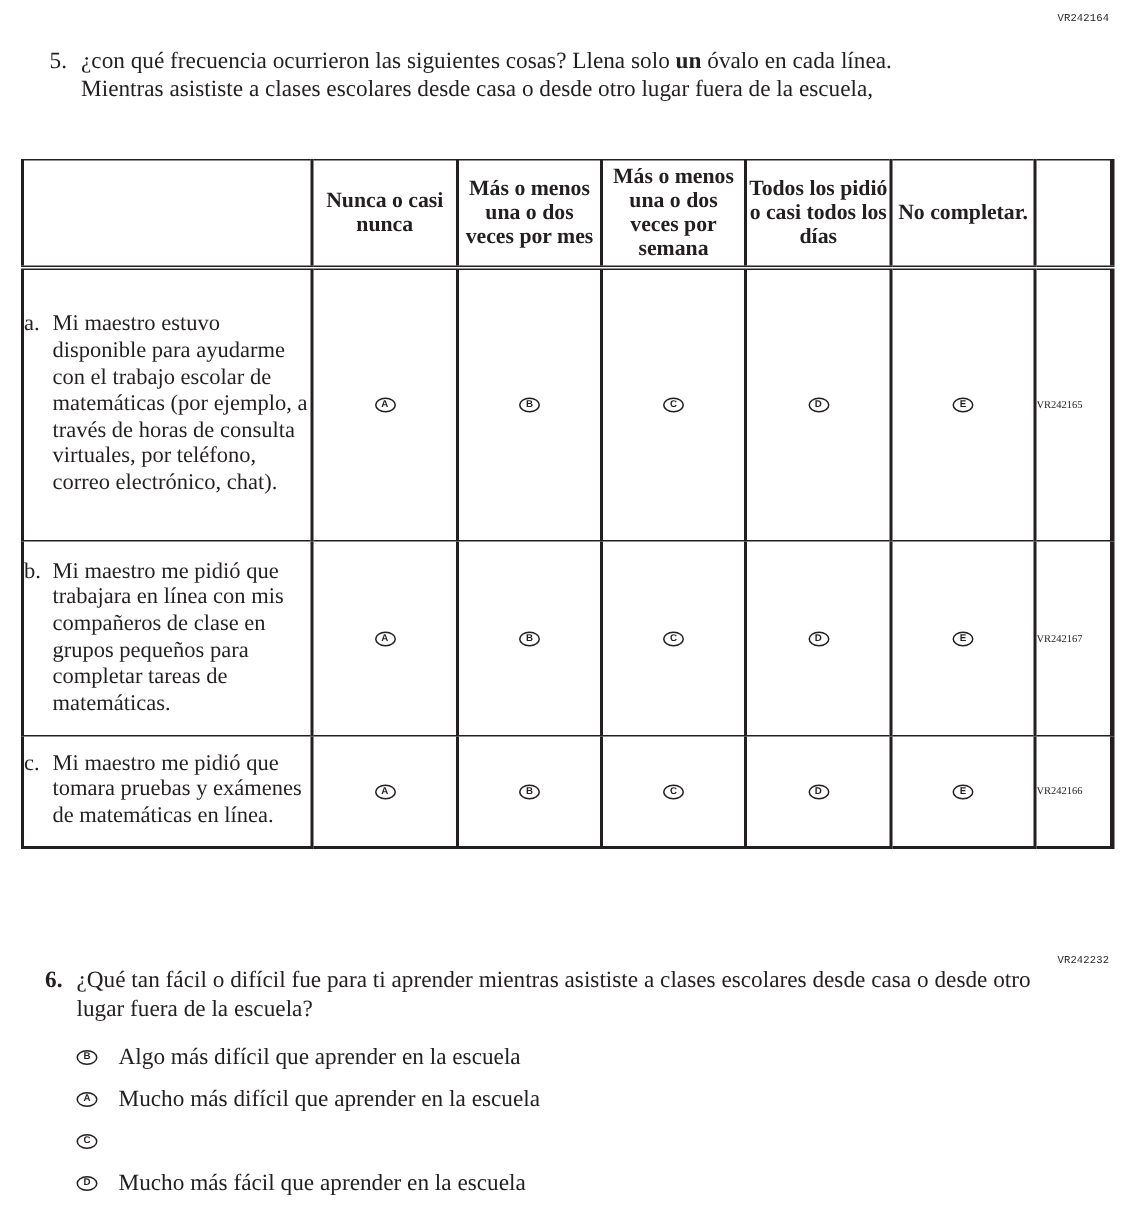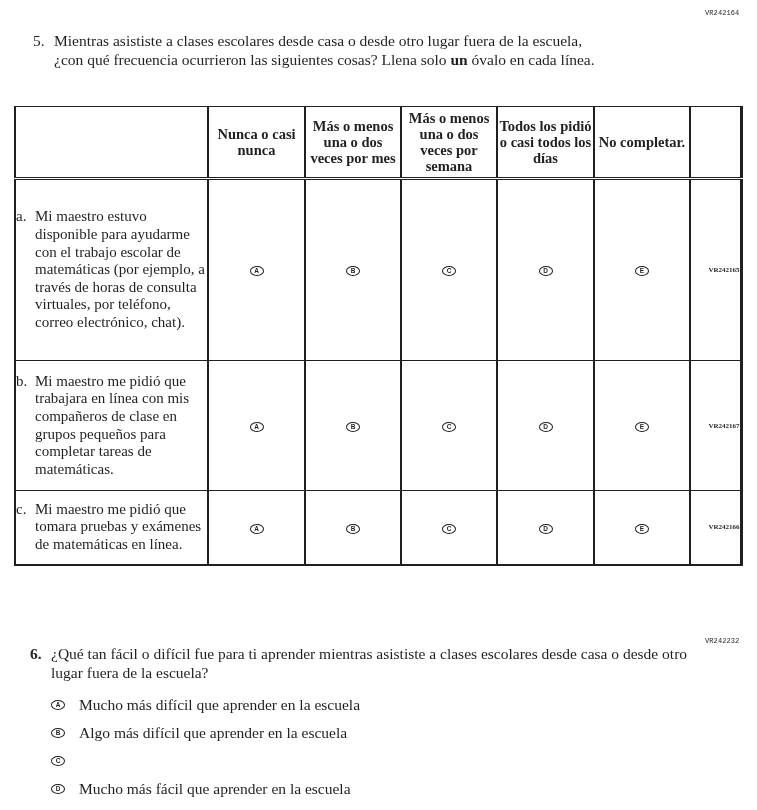--- a/index.html
+++ b/index.html
@@ -35,21 +35,21 @@
   .thick-r { border-right: 3px solid #231f20 !important; }
   tr.head th { border-bottom: 3px double #231f20; border-top: 1.5px solid #231f20; }
   tr.last td { border-bottom: 2px solid #231f20; }
   td.stem {
     font-size: 15px; line-height: 17.6px; vertical-align: top;
     padding: 2px 4px 1px 4px;
   }
   .stem-wrap { display: flex; }
   .stem-letter { width: 19px; flex: 0 0 19px; }
   td.bub { text-align: center; }
-  td.vrc { font-size: 7px; text-align: right; vertical-align: middle; font-weight: bold; }
+  td.vrc { font-size: 7px; text-align: left; vertical-align: middle; }
   .bubble {
     display: inline-block; width: 12px; height: 8px;
     border: 1px solid #231f20; border-radius: 50%;
     font-family: "Liberation Sans", sans-serif; font-size: 6.5px; line-height: 8px;
     text-align: center; font-weight: bold; vertical-align: middle;
     cursor: pointer; box-sizing: content-box;
   }
   .options {
     position: absolute; left: 51px; top: 691px;
   }
@@ -60,22 +60,22 @@
   .option .bubble { margin-right: 14px; }
 </style>
 </head>
 <body>
 
 <div class="code" style="left:705px; top:9px;">VR242164</div>
 
 <div class="q-text" style="left:33px; top:31px; width:700px;">
   <span class="q-num">5.</span>
   <div class="q-body">
+    <div><span>¿con qué frecuencia ocurrieron las siguientes cosas? Llena solo </span><b>un</b><span> óvalo en cada línea.</span></div>
     <div>Mientras asististe a clases escolares desde casa o desde otro lugar fuera de la escuela,</div>
-    <div><span>¿con qué frecuencia ocurrieron las siguientes cosas? Llena solo </span><b>un</b><span> óvalo en cada línea.</span></div>
   </div>
 </div>
 
 <table class="grid">
   <colgroup>
     <col style="width:193px">
     <col style="width:97px">
     <col style="width:96px">
     <col style="width:96px">
     <col style="width:97px">
@@ -142,26 +142,26 @@
 
 <div class="code" style="left:705px; top:622px;margin-top:15px;">VR242232</div>
 
 <div class="q-text" style="left:30px; top:644px; width:680px;">
   <span class="q-num" style="font-weight:bold;">6.</span>
   <div class="q-body">¿Qué tan fácil o difícil fue para ti aprender mientras asististe a clases escolares desde casa o desde otro lugar fuera de la escuela?</div>
 </div>
 
 <div class="options">
   <div class="option">
+    <span class="bubble">B</span>
+    <span>Algo más difícil que aprender en la escuela</span>
+  </div>
+  <div class="option">
     <span class="bubble">A</span>
     <span>Mucho más difícil que aprender en la escuela</span>
-  </div>
-  <div class="option">
-    <span class="bubble">B</span>
-    <span>Algo más difícil que aprender en la escuela</span>
   </div>
   <div class="option">
     <span class="bubble">C</span>
   </div>
   <div class="option">
     <span class="bubble">D</span>
     <span>Mucho más fácil que aprender en la escuela</span>
   </div>
 </div>
 

